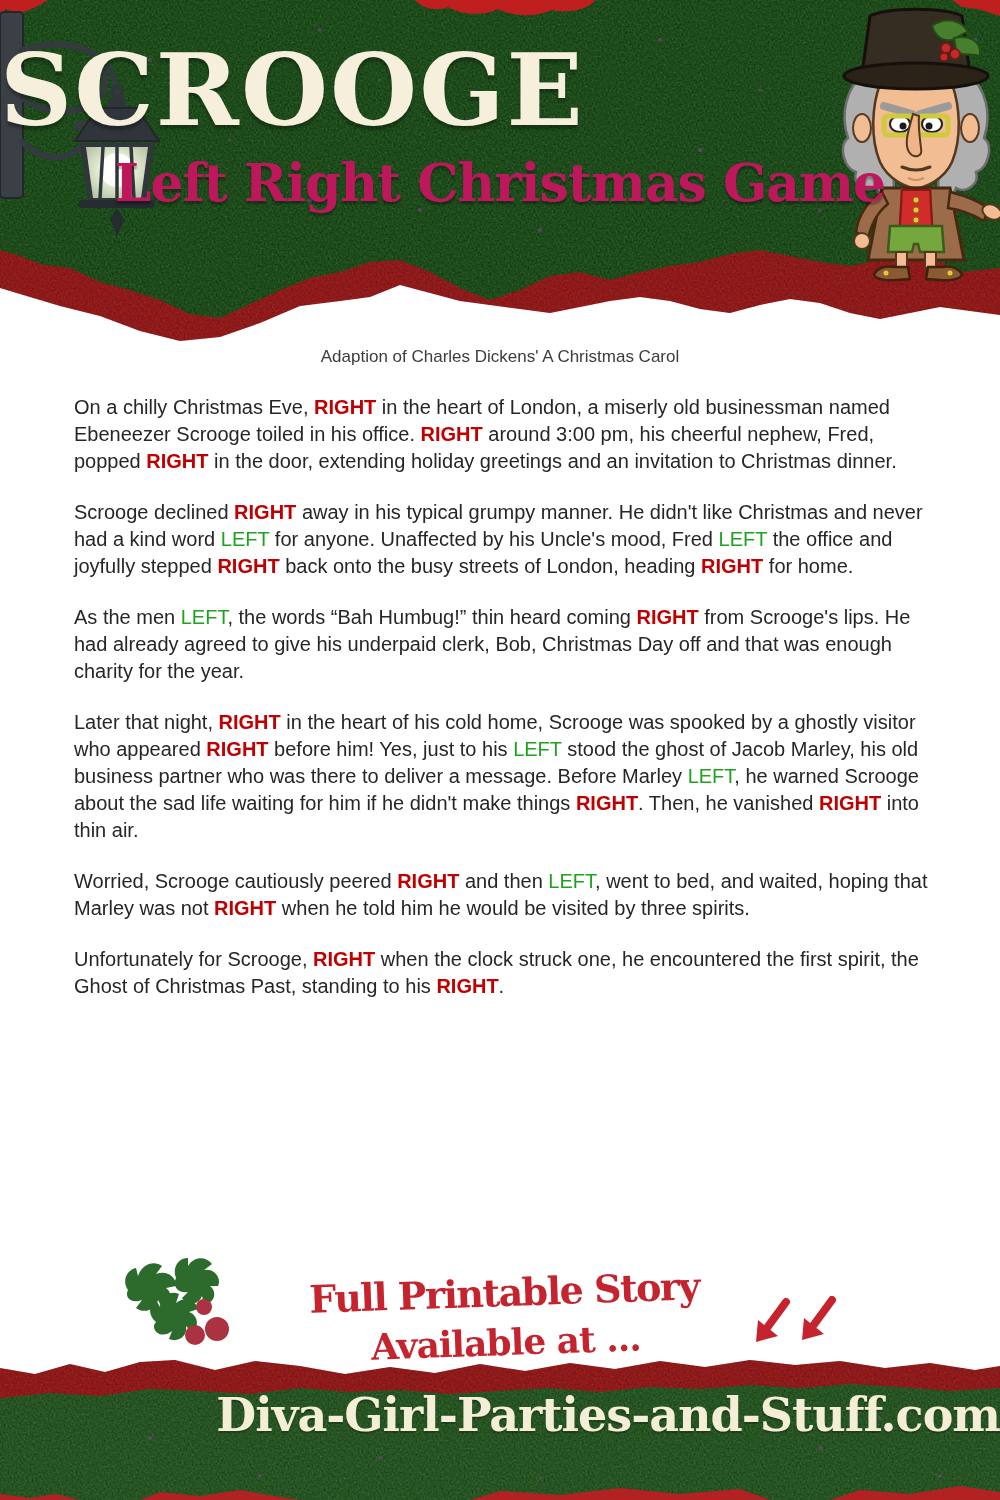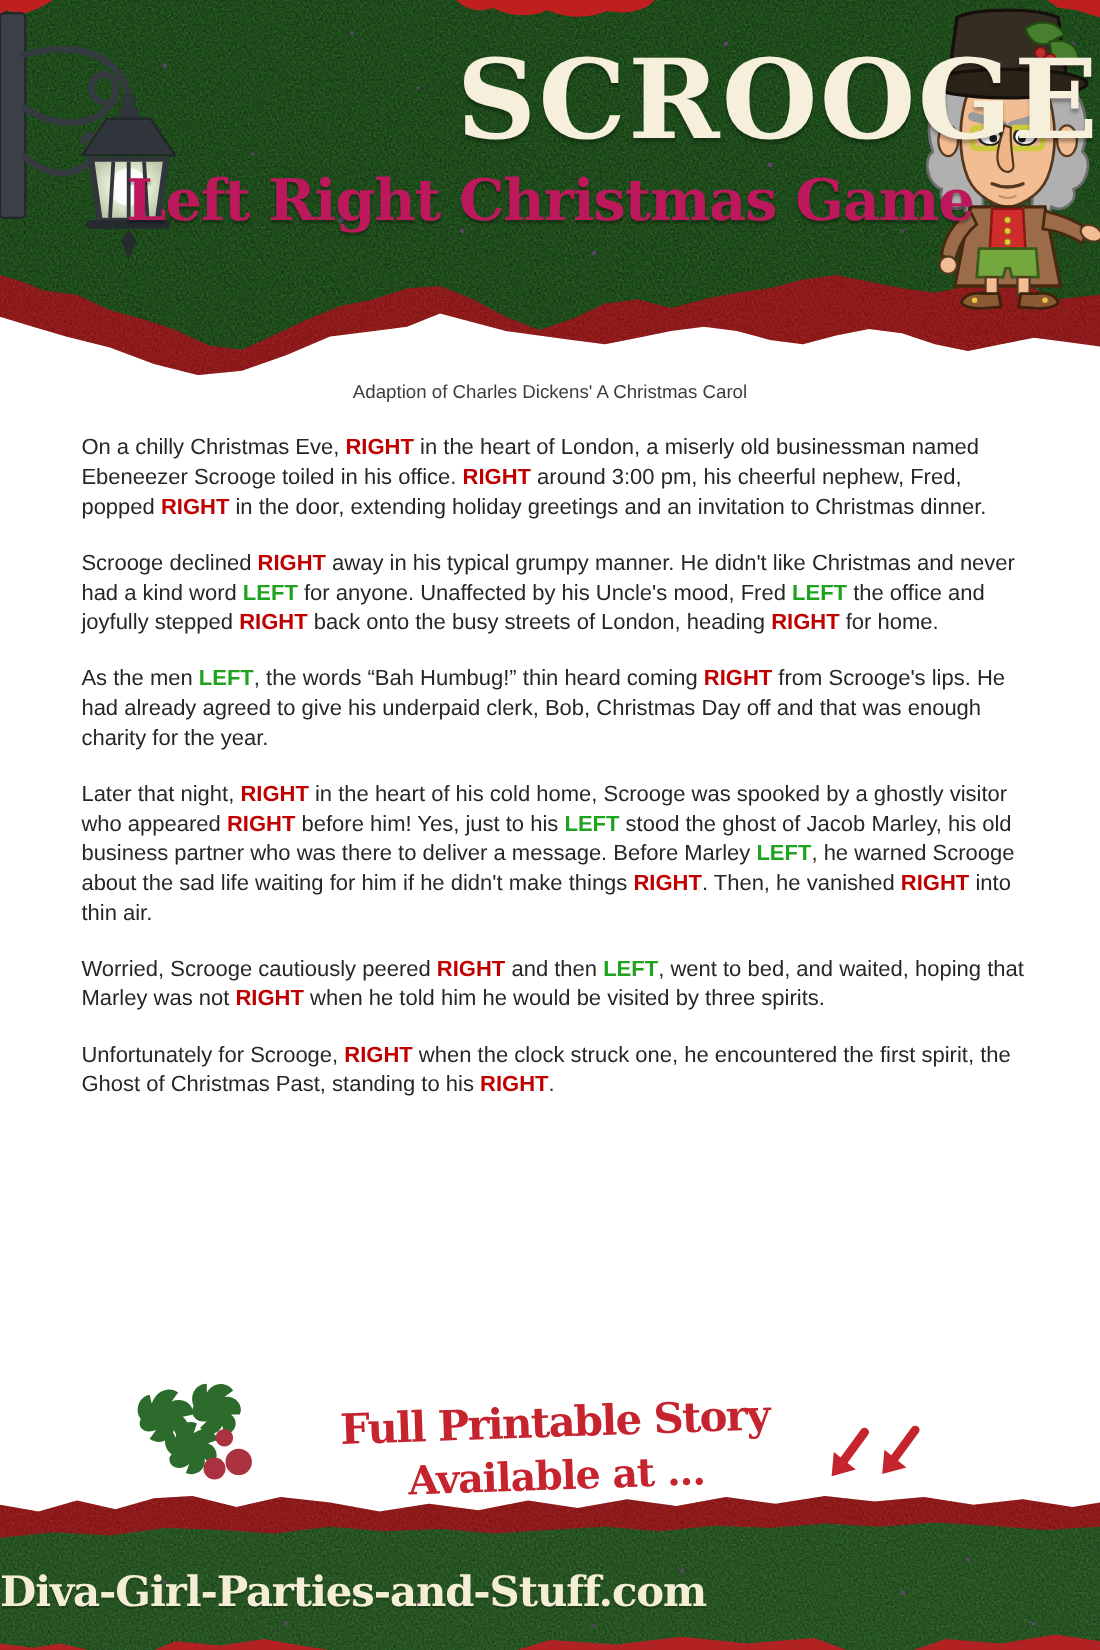--- a/index.html
+++ b/index.html
@@ -1,40 +1,40 @@
 <!DOCTYPE html>
 <html style="--right_keyword: #c00000; --left_keyword: #1fa31f; --body_text: #262626; --title_cream: #f5efdc; --promo_red: #c5232d; --header_green: #2c6c28; --footer_green: #367331; --torn_red: #b32222;"><head>
 <meta charset="utf-8">
 <style>
   html,body{margin:0;padding:0;background:#888;}
   .page{position:relative;width:1000px;height:1500px;margin:0 auto;background:#ffffff;overflow:hidden;
         font-family:"Liberation Sans", sans-serif;}
   svg{display:block;}
   .hdr-svg{position:absolute;top:0;left:0;}
   .bottom-svg{position:absolute;top:1358px;left:0;}
-  .title{position:absolute;top:34px;left:0;width:100%;text-align:right;
+  .title{position:absolute;top:34px;left:0;width:100%;text-align:left;
          font-family:"DejaVu Serif", serif;font-weight:bold;font-size:100px;line-height:112px;
          color:var(--title_cream);letter-spacing:2px;text-shadow:0 4px 3px rgba(0,0,0,.30);}
   .tagline{position:absolute;top:152px;left:0;width:100%;text-align:center;
          font-family:"DejaVu Serif", serif;font-weight:bold;font-size:52px;line-height:62px;
          letter-spacing:-1px;color:#be185d;text-shadow:0 3px 2px rgba(0,0,0,.32);}
   .content{position:absolute;top:346px;left:0;width:100%;}
   .attribution{margin:0 0 26px 0;text-align:center;font-size:17px;line-height:22px;color:#3c3c3c;}
   .para{width:864px;margin:12px 0 24px 74px;font-size:20px;line-height:27px;color:var(--body_text);}
   .kw-text{color:var(--body_text);}
   .kw-right{color:var(--right_keyword);font-weight:bold;}
-  .kw-left{color:var(--left_keyword);font-weight:bold;}
+  .kw-left{color:var(--left_keyword);font-weight:normal;}
   .promo{position:absolute;top:1268px;left:255px;width:500px;text-align:center;transform:rotate(-2deg);
          color:var(--promo_red);font-family:"DejaVu Serif", serif;font-weight:bold;}
   .promo-line1{font-size:38px;line-height:50px;letter-spacing:-1.5px;}
   .promo-line2{font-size:36px;line-height:48px;letter-spacing:-1px;}
   .holly-svg{position:absolute;top:1252px;left:118px;}
   .arrows-svg{position:absolute;top:1296px;left:748px;}
-  .site{position:absolute;top:1424px;left:0;width:100%;text-align:left;
-        font-family:"DejaVu Serif", serif;font-weight:bold;font-size:38px;letter-spacing:-1px;
+  .site{position:absolute;top:1388px;left:0;width:100%;text-align:right;
+        font-family:"DejaVu Serif", serif;font-weight:bold;font-size:46px;letter-spacing:-1px;
         color:#f4eed6;text-shadow:0 2px 1px rgba(0,0,0,.25);}
 </style>
 </head>
 <body>
 
 <div class="page">
 
   <svg class="hdr-svg" width="1000" height="350" viewBox="0 0 1000 350">
     <defs>
       <filter id="grain" x="-5%" y="-5%" width="110%" height="110%">

